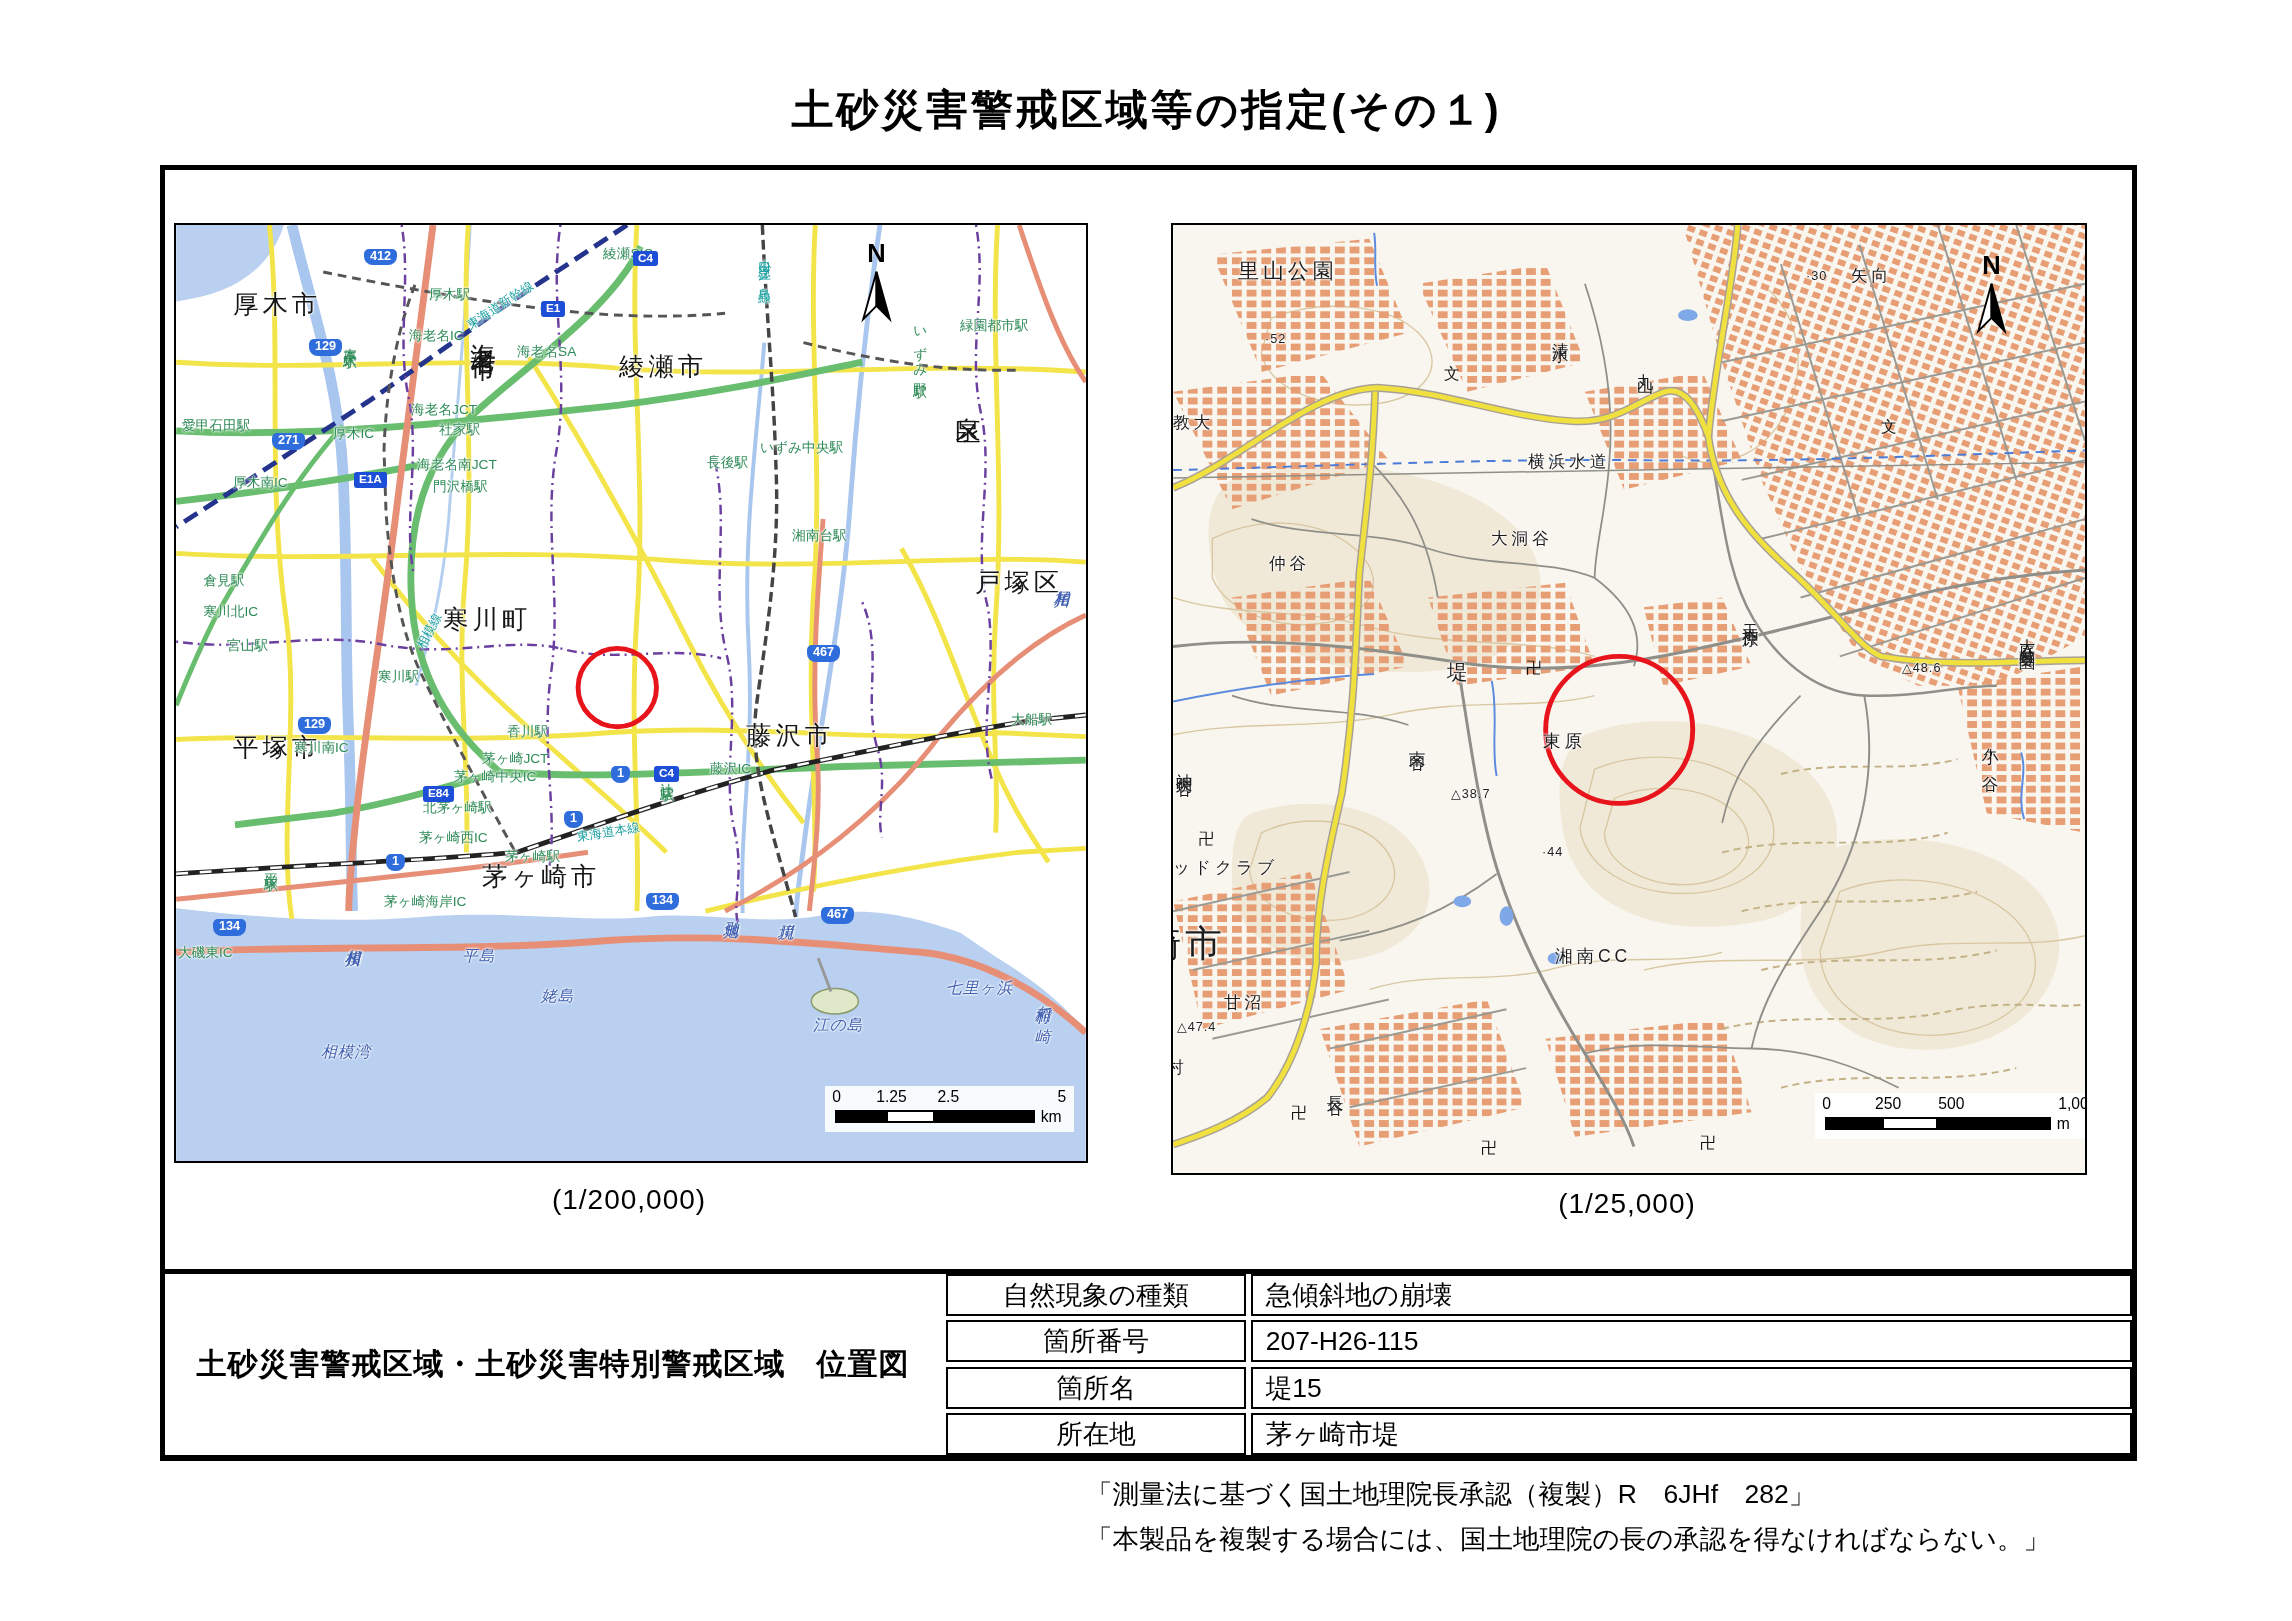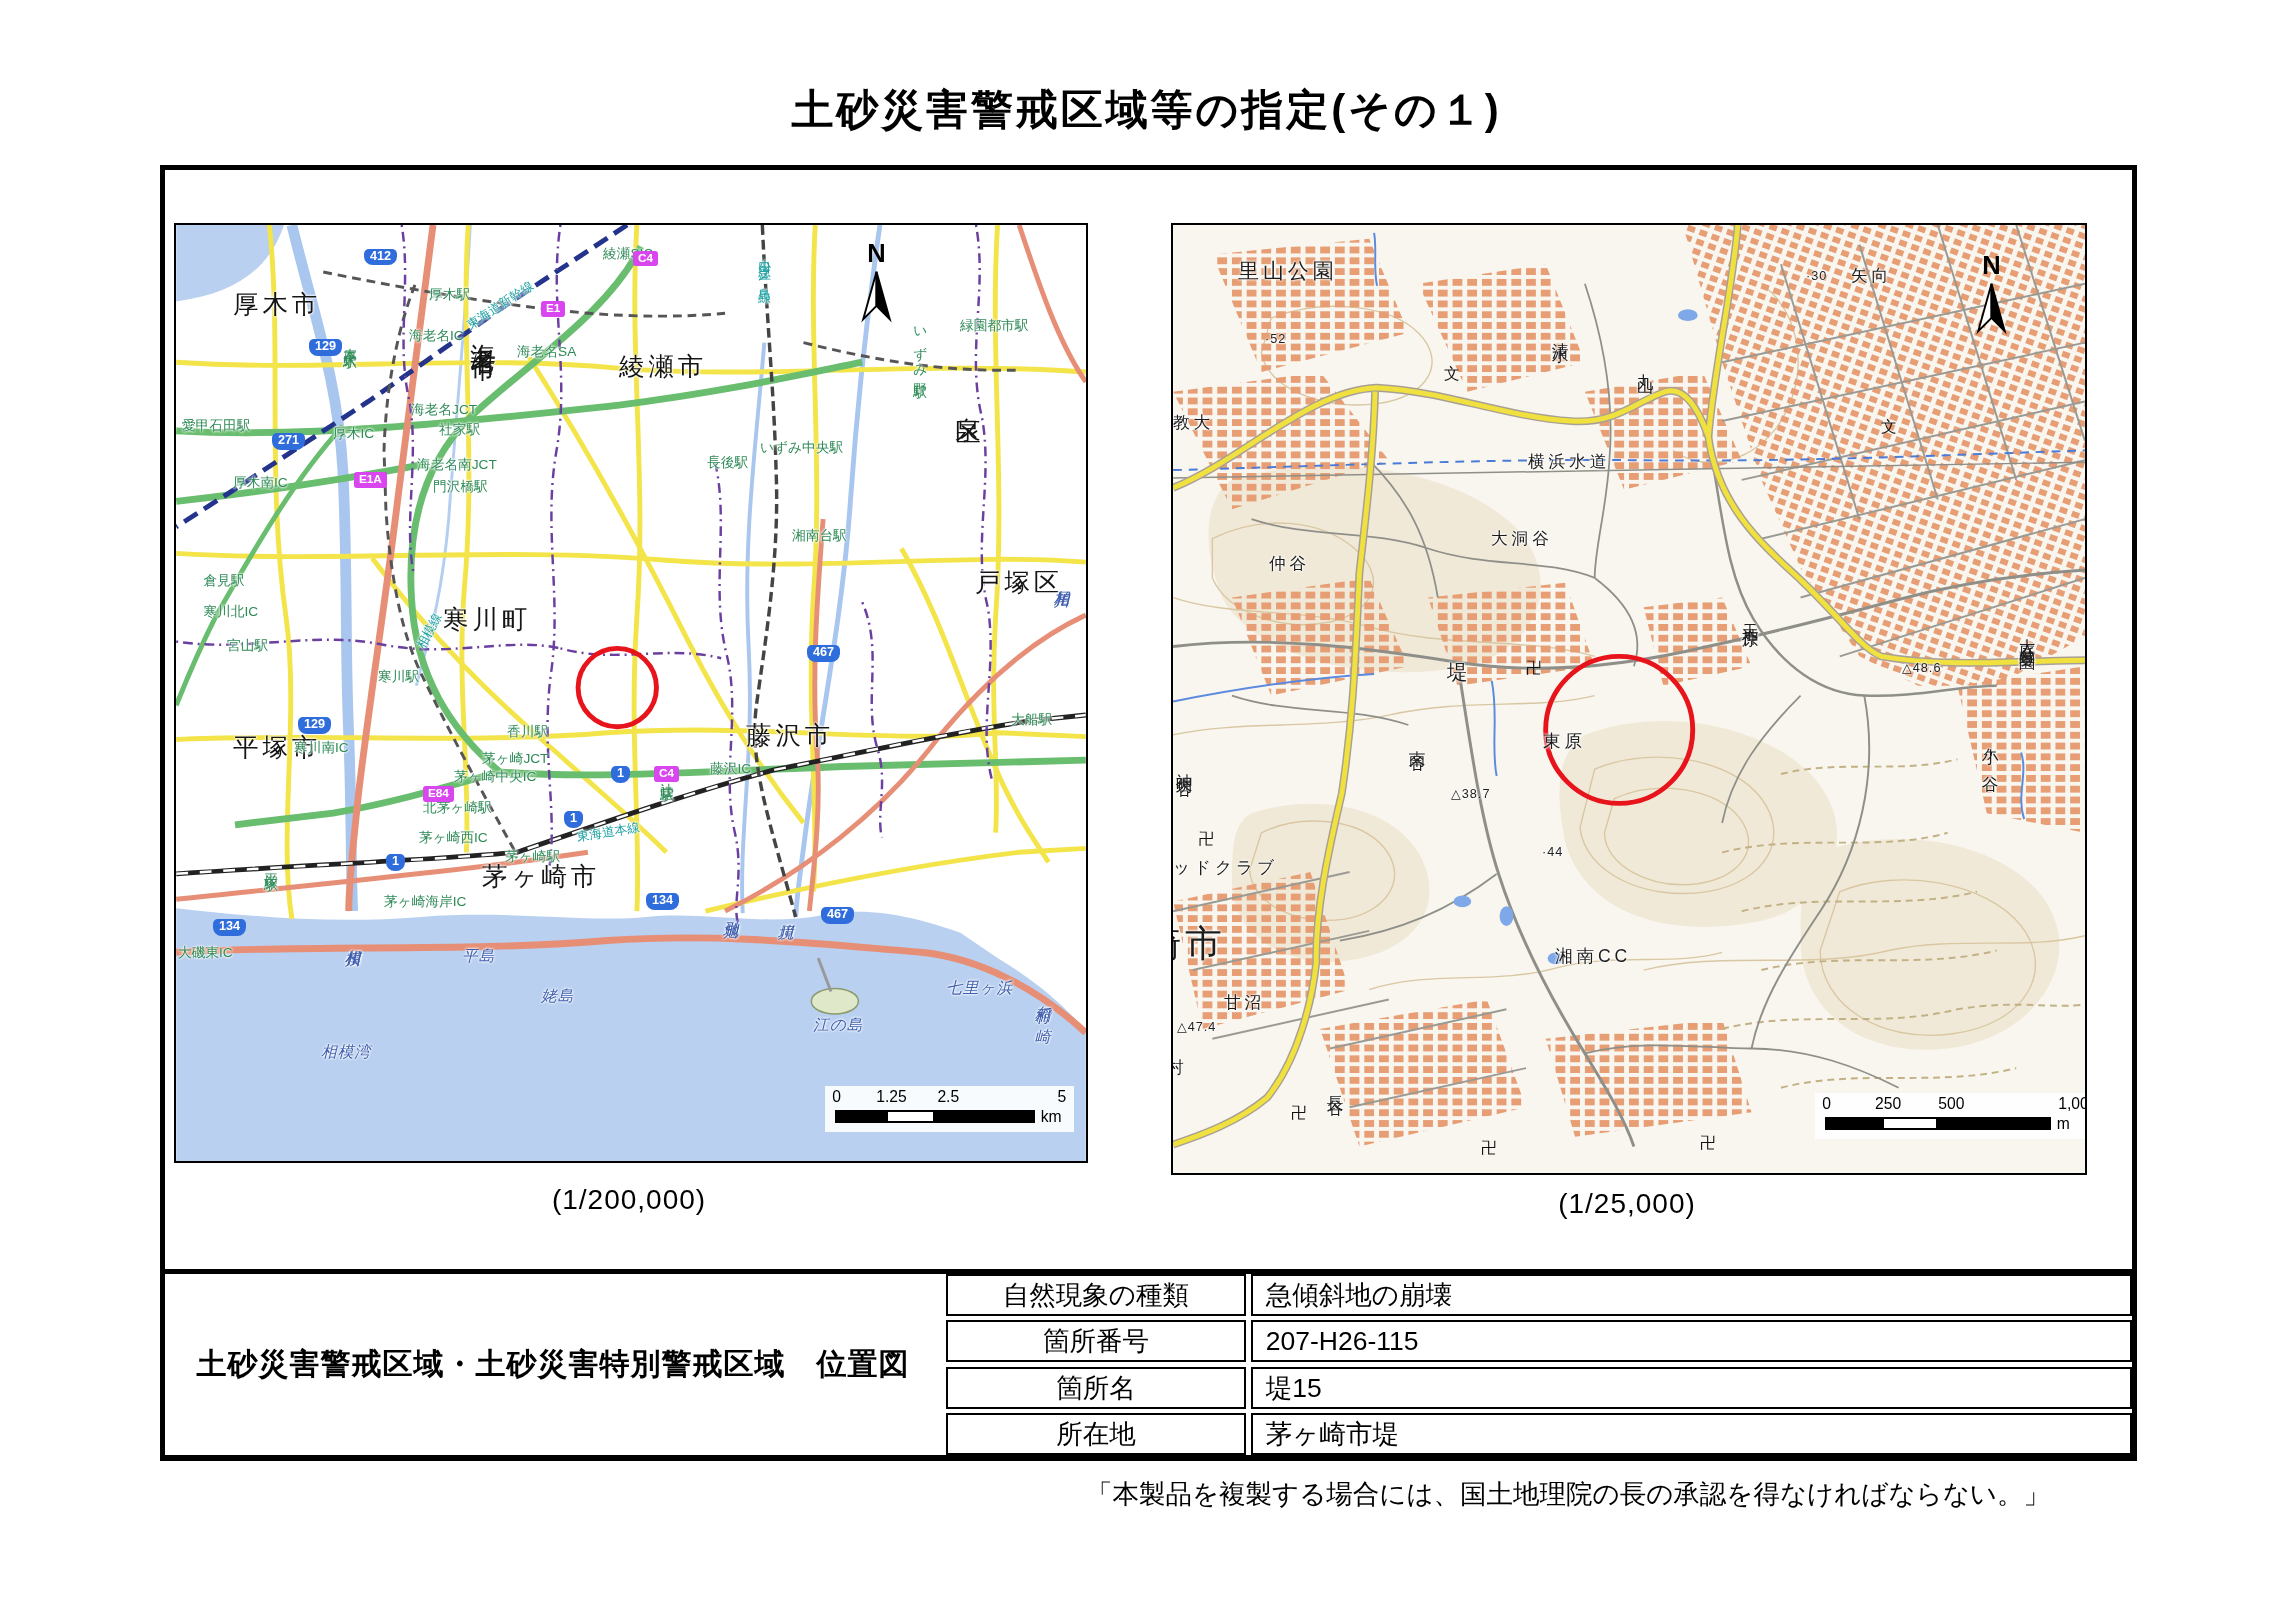--- a/index.html
+++ b/index.html
@@ -23,21 +23,21 @@
   .v{writing-mode:vertical-rl;text-orientation:upright;letter-spacing:2.9px;}
   .city{font-size:25.5px;letter-spacing:3.9px;color:#151515;font-weight:500;}
   .water{font-size:15.7px;color:#3f5fb0;font-style:italic;letter-spacing:1px;}
   .sta{font-size:13.7px;color:#2e8b57;}
   .rail{font-size:12.7px;color:#1aa0a0;}
   .topo{font-size:16.7px;color:#1c1c1c;letter-spacing:3.9px;}
   .spot{font-size:12.7px;color:#222;letter-spacing:1px;}
   .sym{font-size:15.7px;color:#111;text-shadow:none;}
   .shb{font-size:12.7px;font-weight:bold;color:#fff;background:#2f6cdc;
        padding:1px 5.9px 2.9px;border-radius:4.9px 4.9px 8.8px 8.8px;text-shadow:none;}
-  .shg{font-size:11.8px;font-weight:bold;color:#fff;background:#d946ef;
+  .shg{font-size:11.8px;font-weight:bold;color:#fff;background:#1d4ed8;
        padding:2px 4.9px;border-radius:2.9px;text-shadow:none;}
 
   
   .compass{position:absolute;width:45px;text-align:center;font-weight:bold;font-size:25.5px;color:#000;}
   .compass svg{display:block;margin:0 auto;}
 
   
   .scalebar{position:absolute;background:rgba(255,255,255,.9);padding:2px 11.8px 6.9px 9.8px;}
   .sb-ticks{position:relative;height:19.6px;font-size:15.7px;color:#000;}
   .sb-ticks span{position:absolute;transform:translateX(-50%);white-space:nowrap;}
@@ -428,17 +428,18 @@
     <div class="cell val" style="grid-column:3;grid-row:1;">急傾斜地の崩壊</div>
     <div class="cell head" style="grid-column:2;grid-row:2;">箇所番号</div>
     <div class="cell val" style="grid-column:3;grid-row:2;">207-H26-115</div>
     <div class="cell head" style="grid-column:2;grid-row:3;">箇所名</div>
     <div class="cell val" style="grid-column:3;grid-row:3;">堤15</div>
     <div class="cell head" style="grid-column:2;grid-row:4;">所在地</div>
     <div class="cell val" style="grid-column:3;grid-row:4;">茅ヶ崎市堤</div>
   </div>
 
   <div class="footer">
+    <div>「測量法に基づく国土地理院長承認（複製）R　6JHf　282」</div>
     <div>「本製品を複製する場合には、国土地理院の長の承認を得なければならない。」</div>
   </div>
 
 </div>
 
 
 </body></html>

